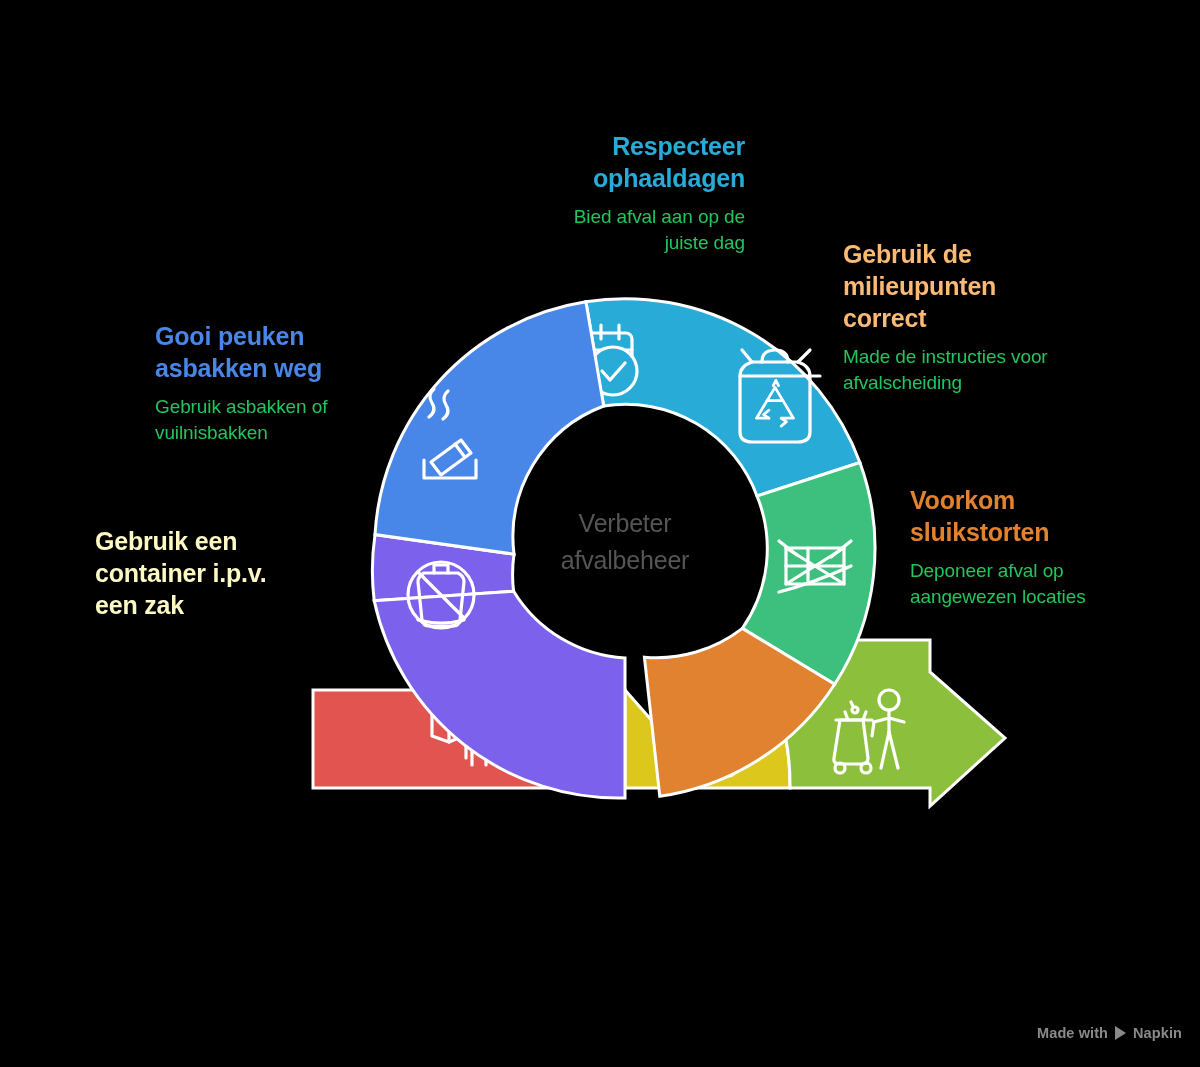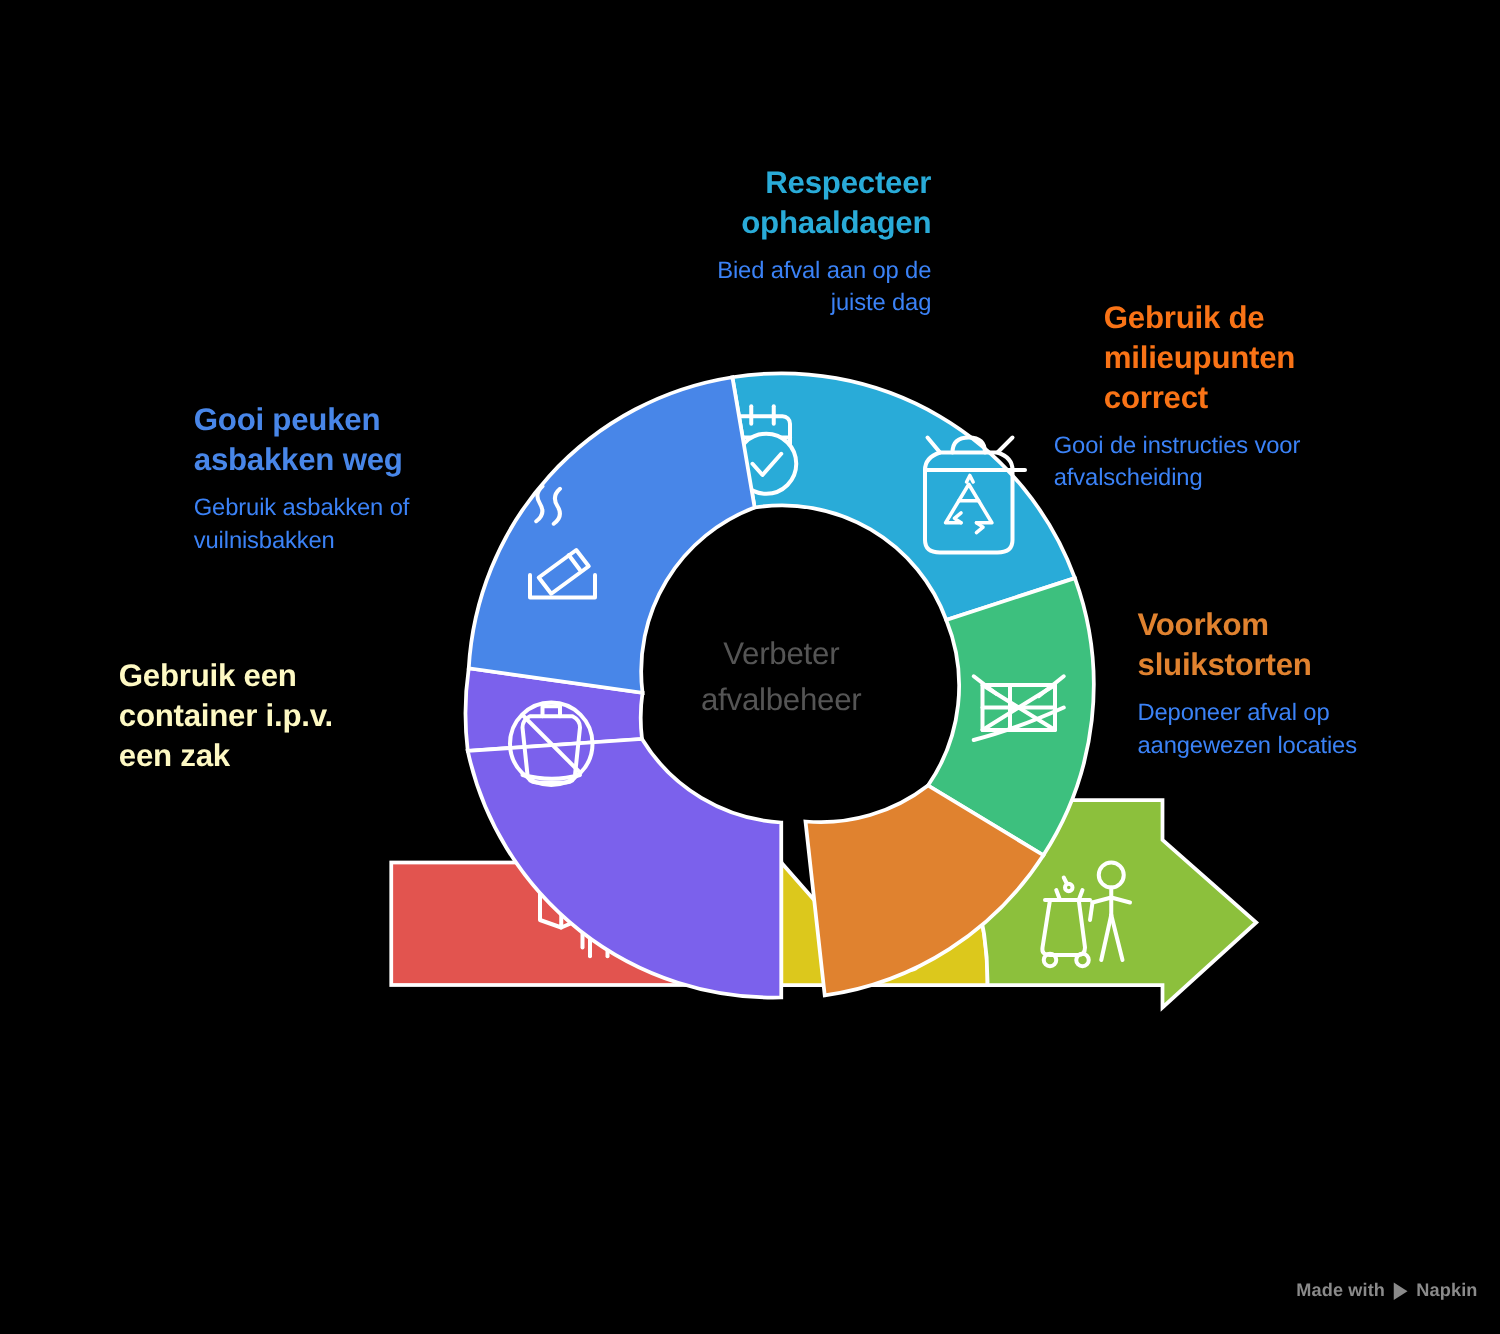--- a/index.html
+++ b/index.html
@@ -8,21 +8,21 @@
     font-family:"Liberation Sans","DejaVu Sans",sans-serif;
     -webkit-font-smoothing:antialiased;
   }
   #stage{position:absolute;inset:0;}
   .lbl{position:absolute;}
   .lbl .title{
     font-weight:700;font-size:25px;line-height:32px;margin:0 0 10px 0;
     letter-spacing:-0.2px;
   }
   .lbl .sub{
-    font-weight:400;font-size:19px;line-height:26px;color:#3b82f6;margin:0;
+    font-weight:400;font-size:19px;line-height:26px;color:#22c55e;margin:0;
     letter-spacing:-0.1px;
   }
   .align-right{text-align:left;}
   .align-left{text-align:left;}
   .align-center{text-align:right;}
 
   
   #label-top      {left:425px;  top:130px;  width:320px;}
   #label-green    {left:843px;  top:238px;  width:300px;}
   #label-orange   {left:910px;  top:484px;  width:280px;}
@@ -189,27 +189,27 @@
       <span>Respecteer</span><br>
       <span>ophaaldagen</span>
     </div>
     <div class="sub">
       <span>Bied afval aan op de</span><br>
       <span>juiste dag</span>
     </div>
   </div>
 
   <div class="lbl align-left" id="label-green">
-    <div class="title" style="color:#f97316;margin-left:40px;">
+    <div class="title" style="color:#fdba74;">
       <span>Gebruik de</span><br>
       <span>milieupunten</span><br>
       <span>correct</span>
     </div>
     <div class="sub">
-      <span>Gooi de instructies voor</span><br>
+      <span>Made de instructies voor</span><br>
       <span>afvalscheiding</span>
     </div>
   </div>
 
   <div class="lbl align-left" id="label-orange">
     <div class="title" style="color:#E0822F;">
       <span>Voorkom</span><br>
       <span>sluikstorten</span>
     </div>
     <div class="sub">

